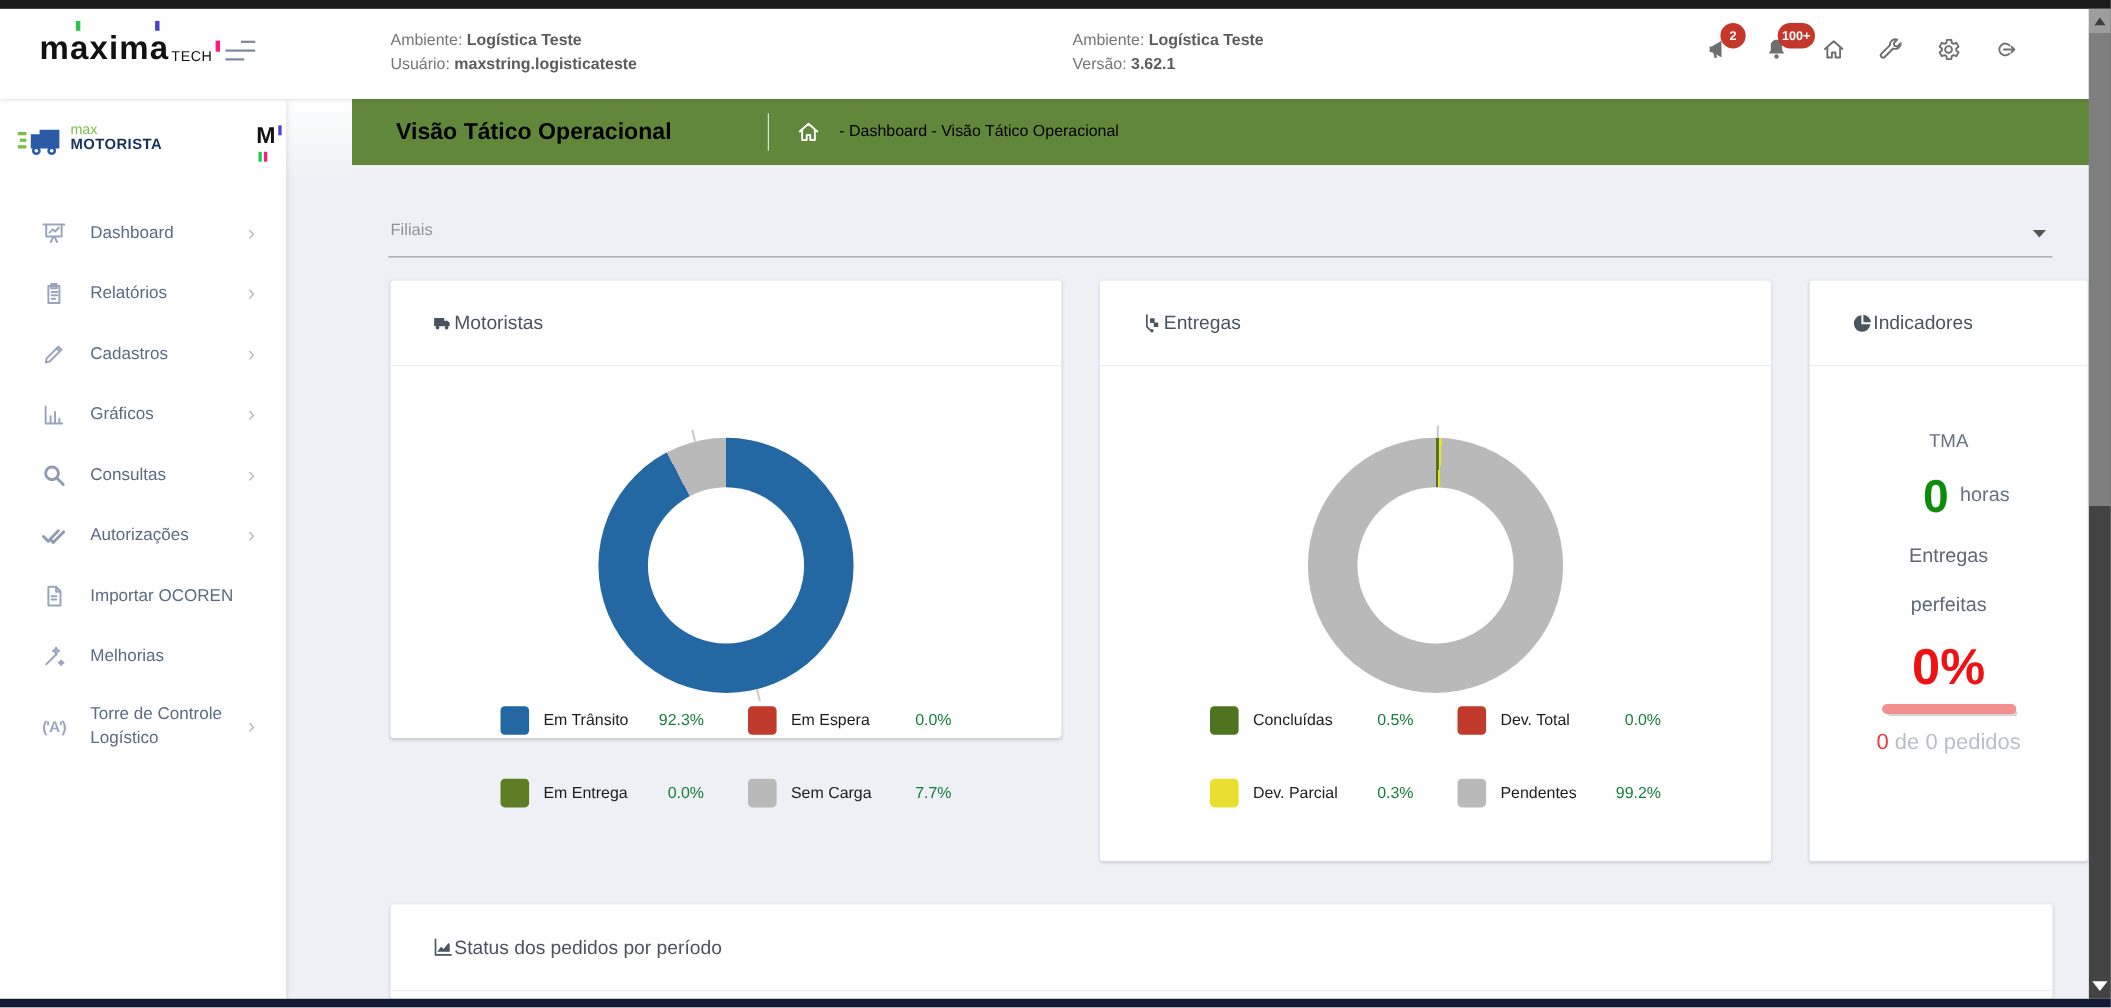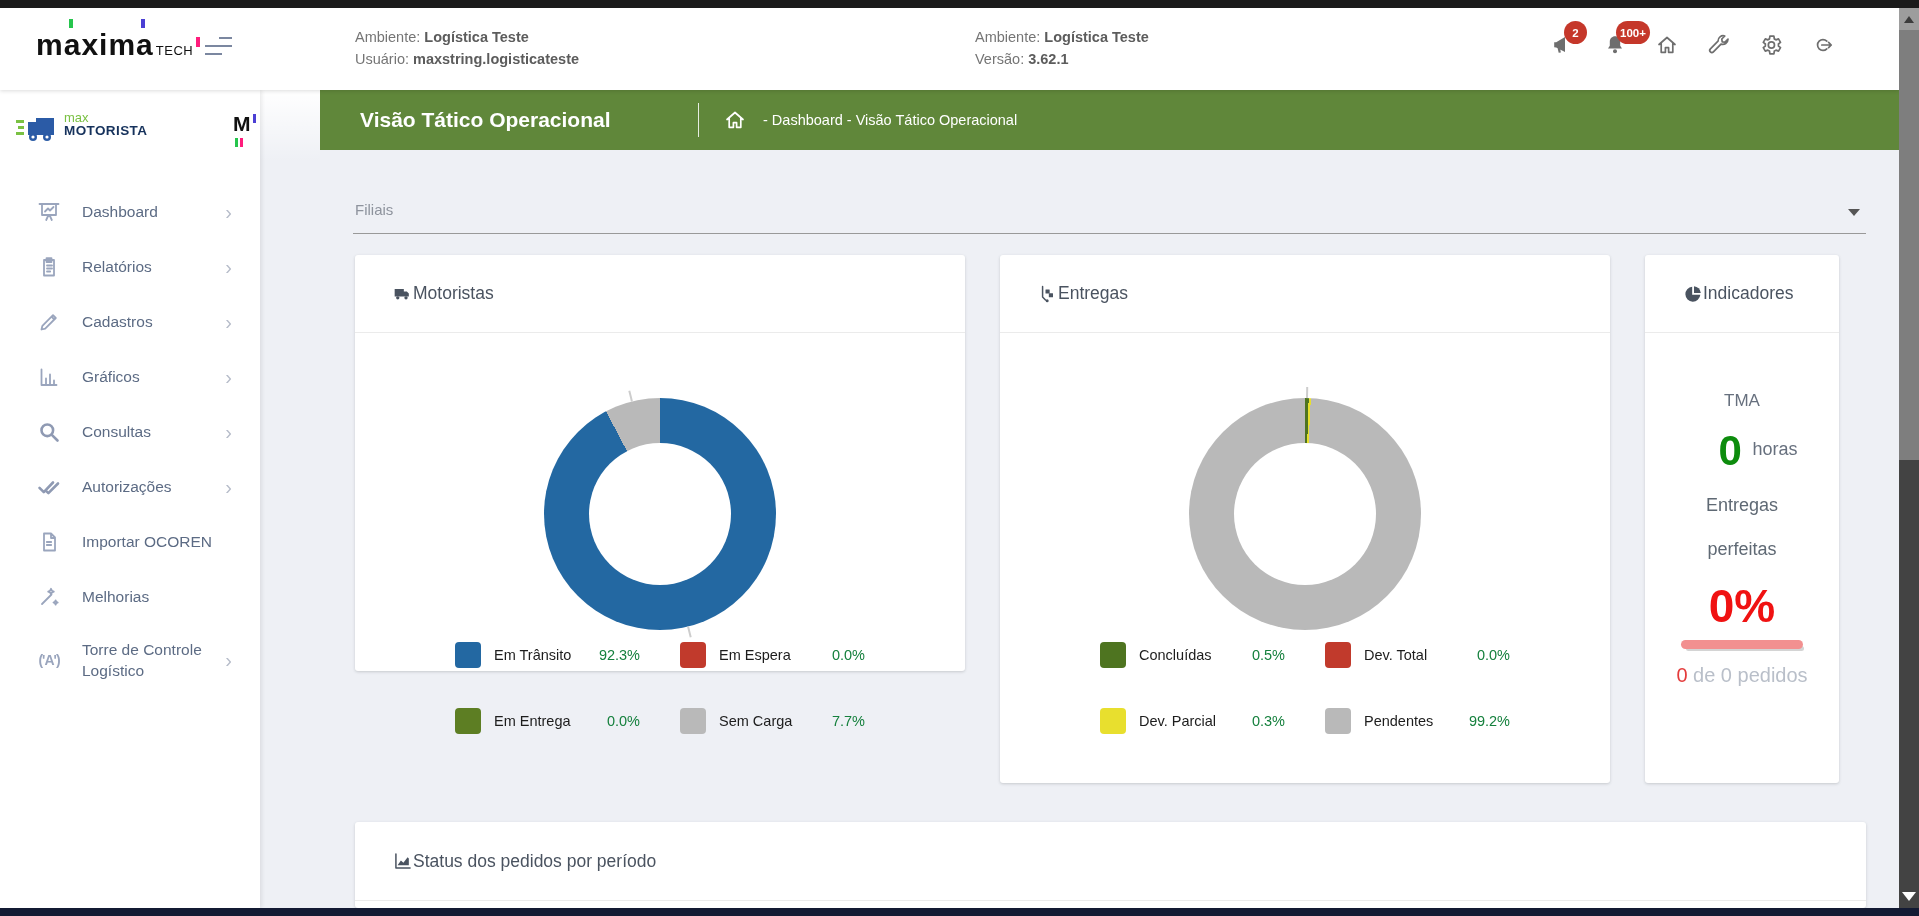--- a/index.html
+++ b/index.html
@@ -55,42 +55,42 @@
   .nav-icon { width:26px; height:26px; margin-right:20px; flex:0 0 26px; display:flex; align-items:center; justify-content:center; }
   .nav-icon svg { width:24px; height:24px; }
   .nav-label { font-size:15.5px; color:#5c6b84; width:150px; line-height:21px; }
   .nav-ant { font-size:14px; font-weight:bold; color:#9aa5bd; letter-spacing:-1px; }
   .chev { margin-left:auto; color:#b7bdca; font-size:20px; line-height:1; }
 
   
   .gap-strip { position:absolute; left:260px; top:90px; width:60px; height:72px;
                background:linear-gradient(#ffffff, rgba(255,255,255,0)); }
   .titlebar { position:absolute; left:320px; top:90px; width:1579px; height:60px; background:#60873a;
-              display:flex; align-items:center; padding-left:40px; color:#ffffff; }
+              display:flex; align-items:center; padding-left:40px; color:#000000; }
   .page-title { font-size:21px; font-weight:bold; width:338px; }
   .tb-sep { width:1px; height:34px; background:rgba(255,255,255,.85); margin-right:24px; }
   .tb-home { width:24px; height:24px; margin-right:16px; cursor:pointer; }
   .breadcrumb { font-size:14.5px; }
 
   
   .filiais { position:absolute; left:353px; top:189px; width:1513px; height:45px;
              border-bottom:1px solid #999; cursor:pointer; }
   .filiais-label { position:absolute; left:2px; top:12px; font-size:15px; color:#8e939d; }
   .filiais-caret { position:absolute; right:6px; top:20px; width:0; height:0;
                    border-left:6px solid transparent; border-right:6px solid transparent; border-top:7px solid #555; }
 
   
   .card { position:absolute; background:#fff; border-radius:3px; box-shadow:0 1px 3px rgba(60,64,67,.22); }
   .card-head { height:78px; display:flex; align-items:center; padding:0 38px; border-bottom:1px solid #ebebeb; }
   .card-head svg { width:20px; height:20px; flex:0 0 20px; }
   .card-title { font-size:17.5px; color:#4a5360; font-weight:500; }
 
   .card-motoristas { left:355px;  top:255px; width:610px; height:416px; }
   .card-entregas   { left:1000px; top:255px; width:610px; height:528px; }
-  .card-indicadores{ left:1645px; top:255px; width:194px; height:528px; }
+  .card-indicadores{ left:1645px; top:255px; width:253px; height:528px; }
   .card-status     { left:355px;  top:822px; width:1511px; height:86px; }
   .card-status .card-head { height:79px; }
 
   .donut { position:relative; width:232px; height:232px; border-radius:50%; margin:65px auto 0; }
   .donut::after { content:""; position:absolute; left:45px; top:45px; width:142px; height:142px; border-radius:50%; background:#fff; }
   .donut .tick { position:absolute; left:calc(50% - 1px); top:50%; width:2px; height:11px; background:#cdcdcd; transform-origin:1px 0; }
 
   .legend { margin-top:12px; display:grid; grid-template-columns:185px 185px; column-gap:28px; row-gap:19px; justify-content:center;gap:40px; }
   .leg-item { display:flex; align-items:center; }
   .leg-swatch { width:26px; height:26px; border-radius:4px; margin-right:13px; flex:0 0 26px; }

